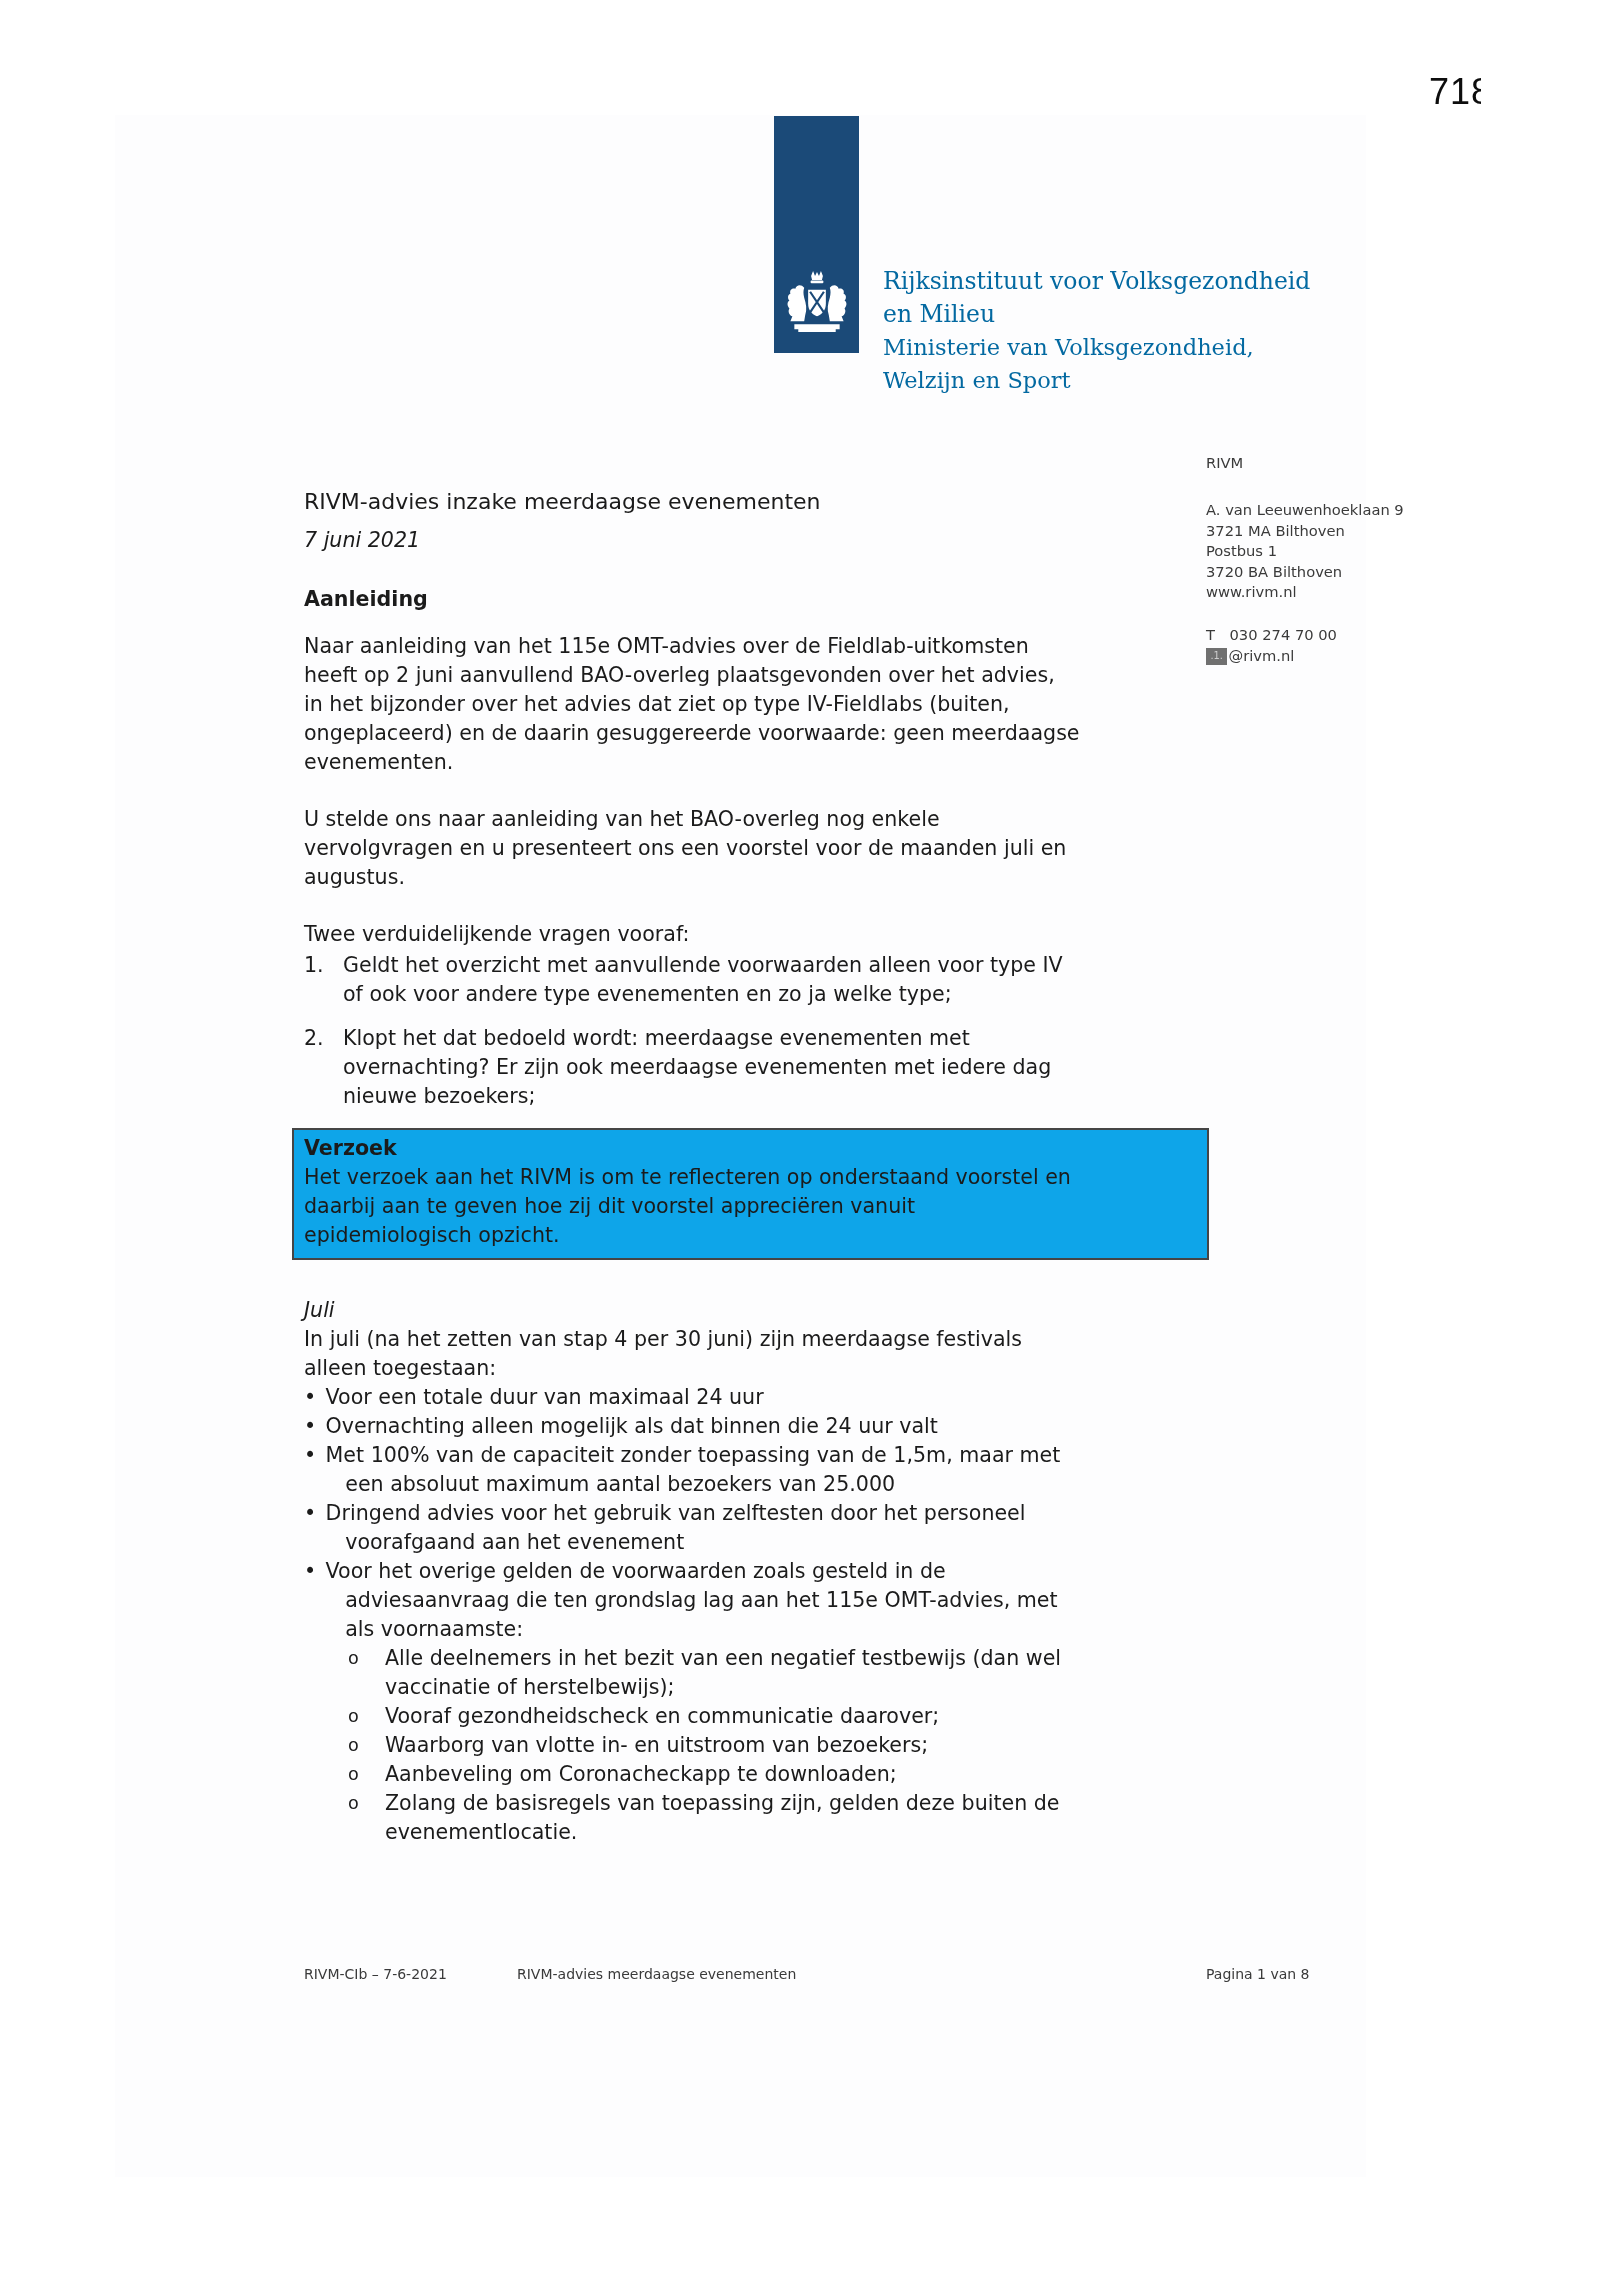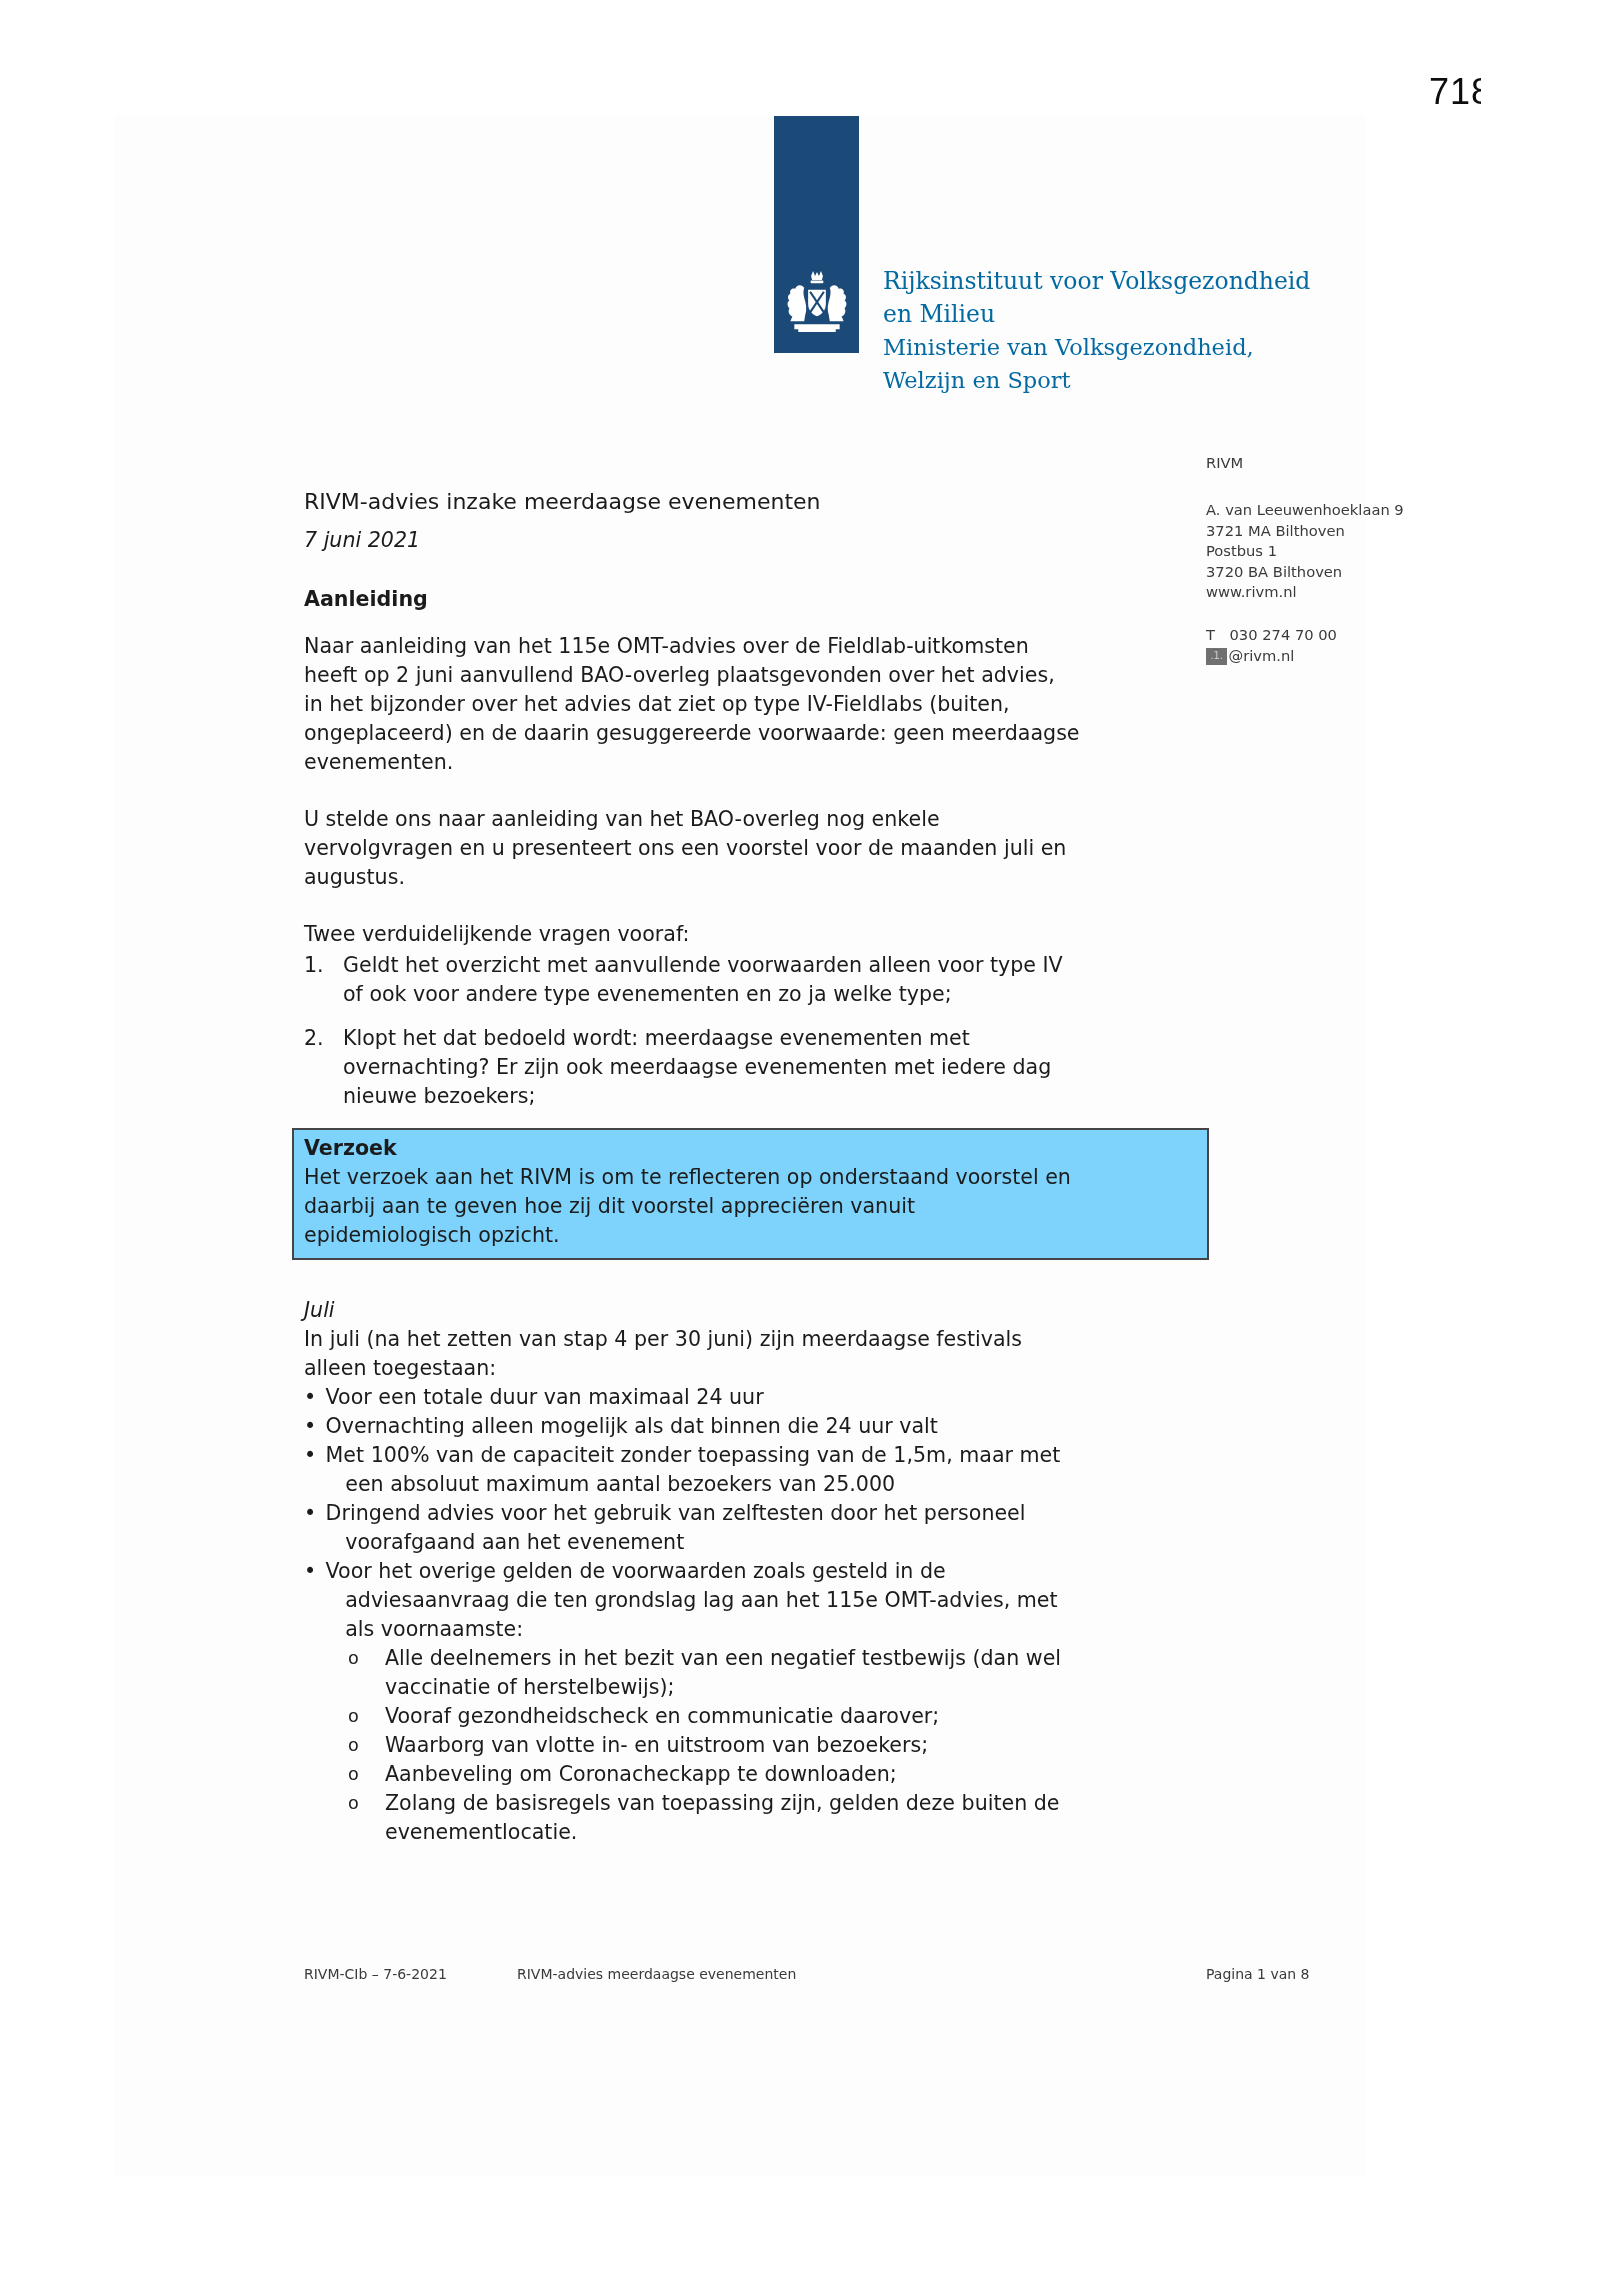--- a/index.html
+++ b/index.html
@@ -56,21 +56,21 @@
   .gap-29{margin-top:28px;}
   .qlist{margin-top:2px;}
   .q-item{display:flex;}
   .q-item.q2{margin-top:14.7px;}
   .q-num{width:39px;flex:0 0 39px;}
   .q-text{white-space:pre-wrap;flex:1;}
   .verzoek-box{
     box-sizing:border-box;
     margin-left:-11.8px;width:917px;
     margin-top:17.6px;
-    background:#7dd3fc;border:2px solid #454545;
+    background:#0ea5e9;border:2px solid #454545;
     padding:3.9px 9.8px 7.8px 9.8px;
   }
   .verzoek-box .vb-head{font-weight:700;}
   .verzoek-box .vb-text{white-space:pre-wrap;}
   .juli-head{font-style:italic;margin-top:36px;}
   .juli-intro{white-space:pre-wrap;}
   .b-item{display:flex;}
   .b-marker{width:21.6px;flex:0 0 21.6px;}
   .b-text{white-space:pre-wrap;flex:1;}
   .sub-list{margin-left:44px;}

